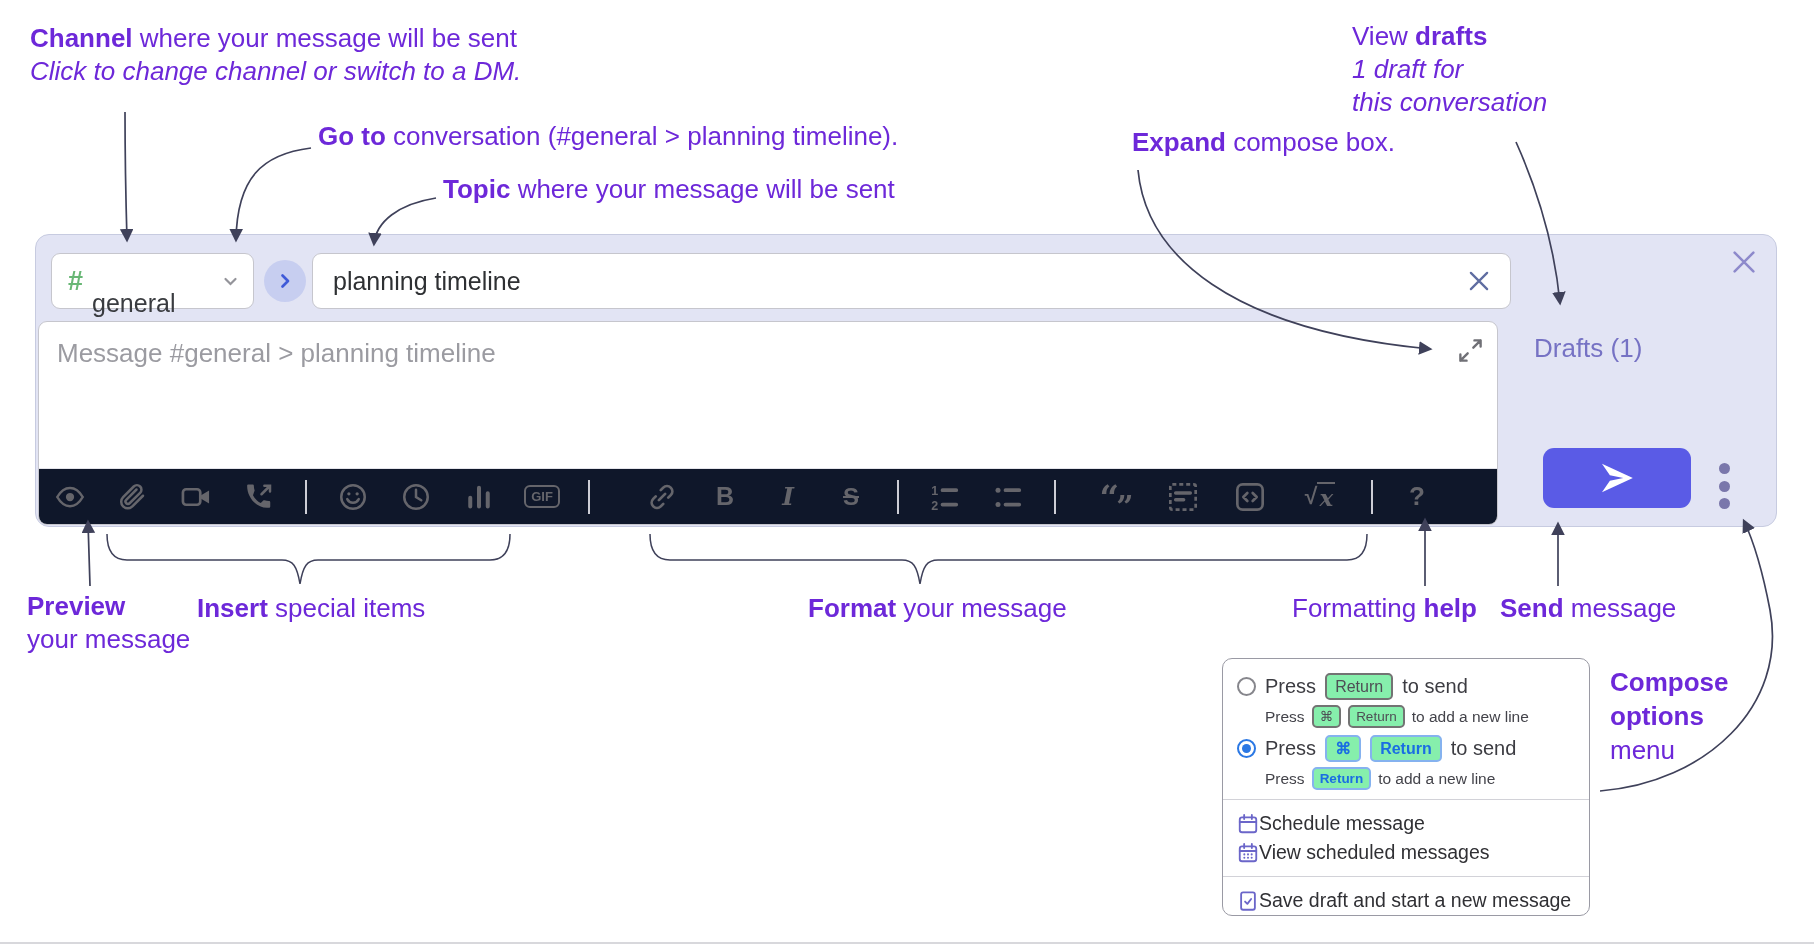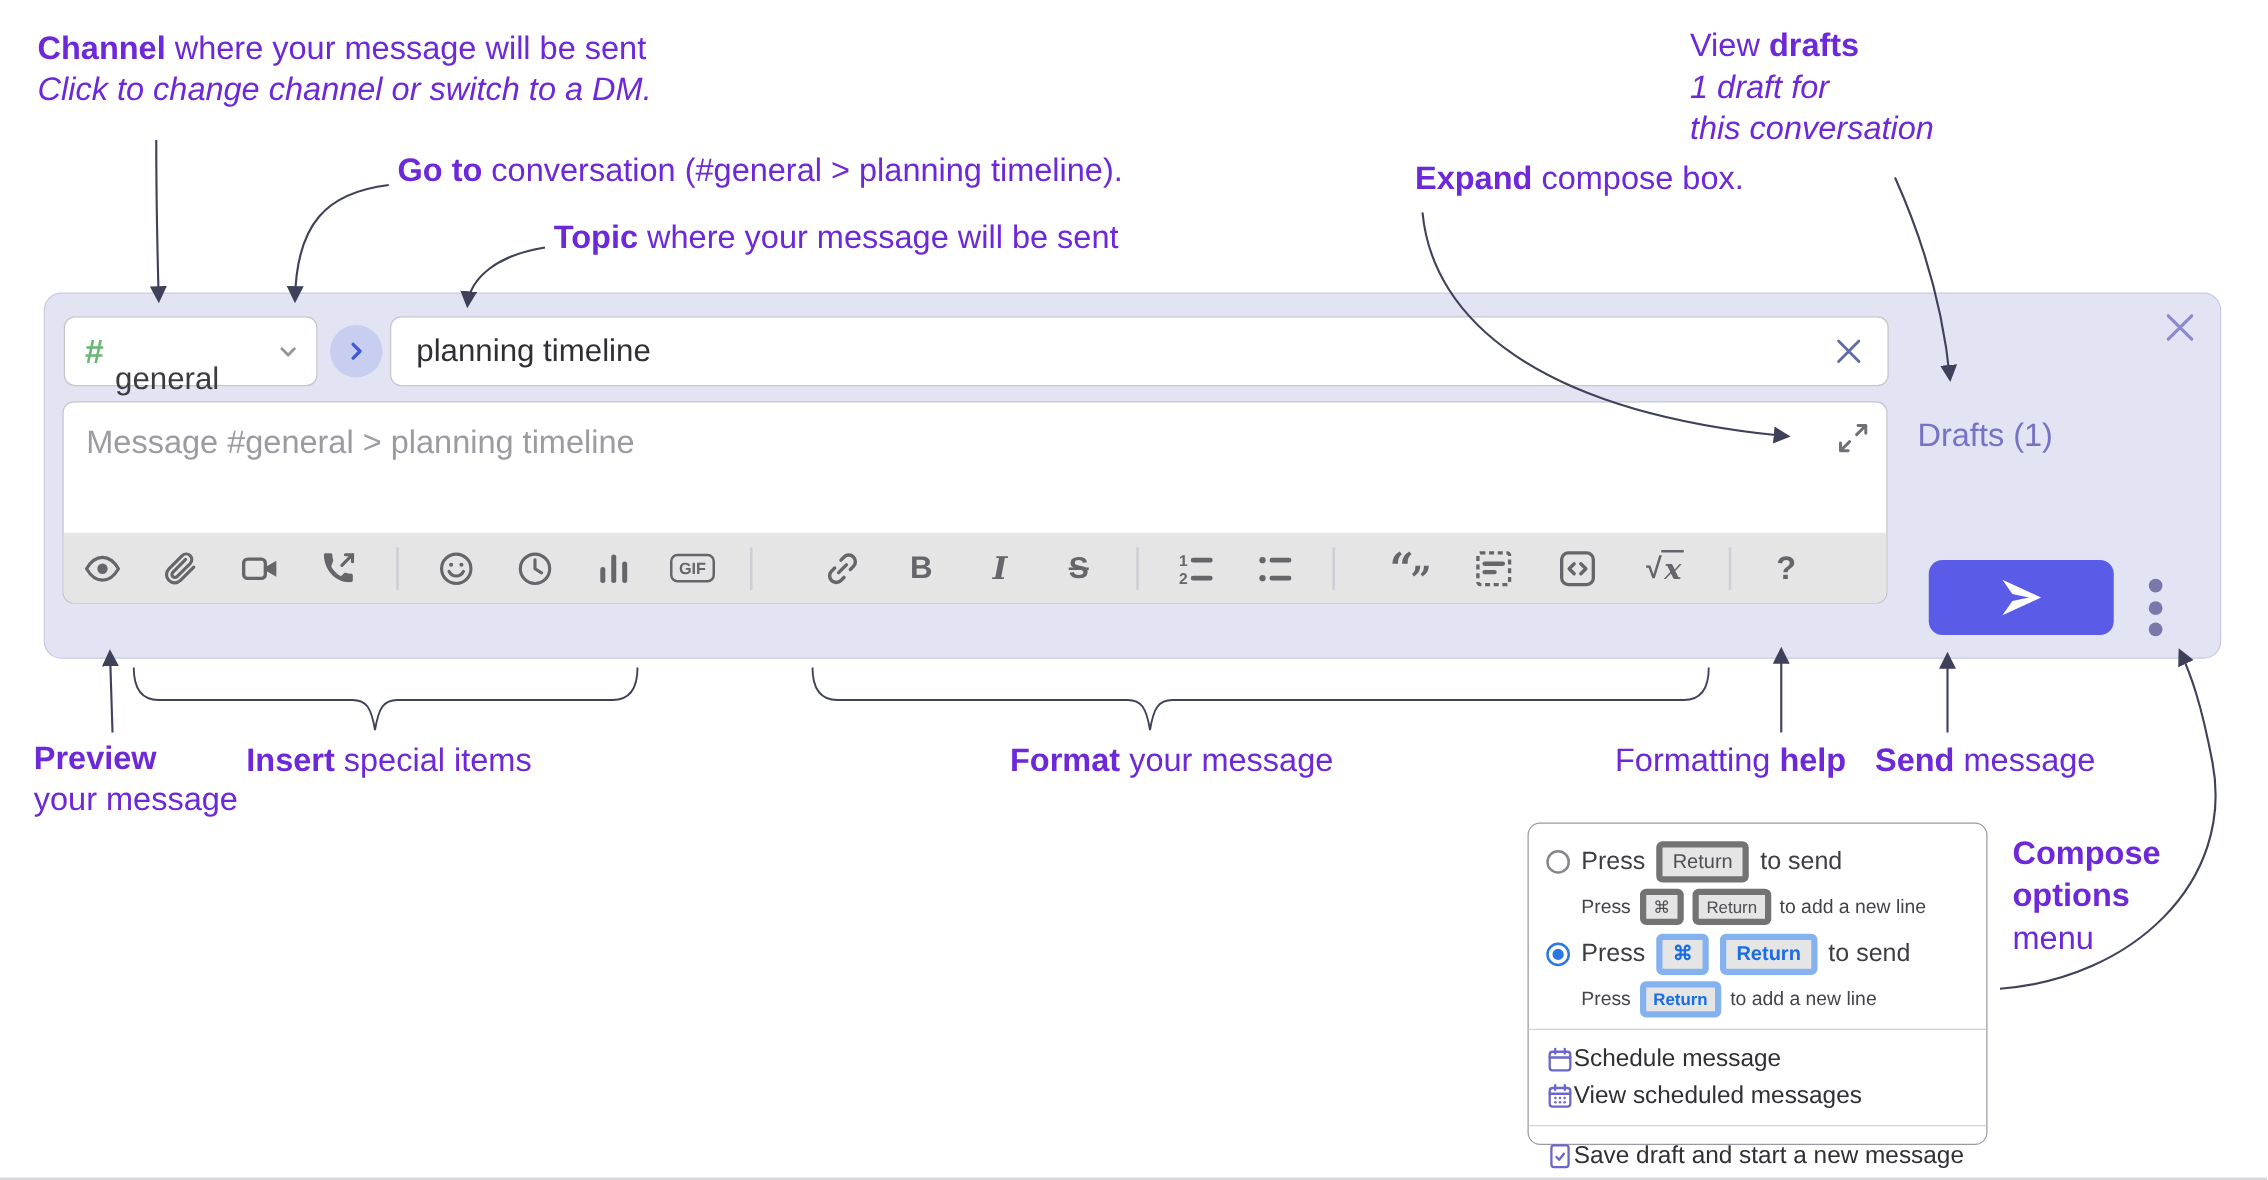--- a/index.html
+++ b/index.html
@@ -16,27 +16,27 @@
   .channel-box{left:15px;top:18px;width:203px;height:56px;display:flex;align-items:center;padding:0 12px 0 16px;gap:9px;cursor:pointer;}
   .hash{color:#68b775;font-weight:700;font-size:27px;}
   .chan-name{font-size:25px;color:#3a3c40;flex:1;margin-top:45px;}
   .go-btn{position:absolute;left:228px;top:25px;width:42px;height:42px;border-radius:50%;background:#c7cef0;
           display:flex;align-items:center;justify-content:center;}
   .topic-box{left:276px;top:18px;width:1199px;height:56px;display:flex;align-items:center;}
   .topic-box input{flex:1;height:100%;border:none;outline:none;background:transparent;
           font-family:"Liberation Sans",sans-serif;font-size:25px;color:#2e3033;padding:0 20px;box-sizing:border-box;}
   .clear-x{width:26px;height:26px;margin-right:18px;cursor:pointer;flex:none;}
   .close-x{position:absolute;left:1693px;top:12px;width:30px;height:30px;cursor:pointer;}
-  .msg-box{left:14px;top:86px;width:1460px;height:162px;}
+  .msg-box{left:2px;top:86px;width:1460px;height:204px;}
   .msg-box textarea{position:absolute;left:0;top:0;width:100%;height:134px;border:none;outline:none;resize:none;
           background:transparent;font-family:"Liberation Sans",sans-serif;font-size:26px;color:#333;
           padding:16px 48px 0 18px;box-sizing:border-box;}
   .msg-box textarea::placeholder{color:#9b9ba1;}
   .expand-ic{position:absolute;right:13px;top:15px;width:27px;height:27px;cursor:pointer;}
-  .toolbar{position:absolute;left:0;right:0;bottom:0;height:56px;background:#e5e5e5;border-top:1px solid #e4e4ea;
+  .toolbar{position:absolute;left:0;right:0;bottom:0;height:56px;background:#0f172a;border-top:1px solid #e4e4ea;
           border-radius:0 0 8px 8px;display:flex;align-items:center;padding:0 14px;gap:29px;box-sizing:border-box;}
   .tbtn{width:34px;height:36px;display:flex;align-items:center;justify-content:center;flex:none;cursor:pointer;
         color:#65656b;}
   .tdiv{width:2px;height:34px;background:#cdced6;flex:none;}
   .t-b{font-size:25px;font-weight:700;}
   .t-i{font-size:25px;font-style:italic;font-family:"DejaVu Serif",serif;font-weight:600;}
   .t-s{font-size:24px;font-weight:600;text-decoration:line-through;}
   .t-q{font-family:"DejaVu Serif",serif;font-weight:700;font-size:34px;line-height:10px;letter-spacing:-3px;width:40px;}
   .t-q .q2{position:relative;top:10px;font-size:30px;}
   .gif-box{font-size:13px;font-weight:700;border:2.4px solid #65656b;border-radius:6px;padding:3px 5px;line-height:13px;width:44px;box-sizing:border-box;text-align:center;}
@@ -50,21 +50,21 @@
           align-items:center;justify-content:space-between;cursor:pointer;}
   .dots-btn i{width:11px;height:11px;border-radius:50%;background:#7a77ab;}
   
   .popup{position:absolute;left:1222px;top:658px;width:368px;height:258px;background:#fff;border:1.5px solid #9a9aa4;
          border-radius:10px;box-sizing:border-box;padding:12px 14px;font-size:20px;color:#3c3c42;}
   .prow{display:flex;align-items:center;gap:9px;margin-top:2px;}
   .psub{display:flex;align-items:center;gap:7px;margin:5px 0 7px 28px;font-size:15.5px;color:#43434a;}
   .radio{width:19px;height:19px;border:2px solid #86868c;border-radius:50%;box-sizing:border-box;flex:none;cursor:pointer;}
   .radio.sel{border-color:#2b78e4;position:relative;}
   .radio.sel::after{content:"";position:absolute;left:3px;top:3px;width:9px;height:9px;border-radius:50%;background:#2b78e4;}
-  .kbd{border:5px solid #737373;border-radius:5px;background:#e5e5e5;color:#4e4e55;font-size:16px;line-height:23px;padding:0 8px;}
+  .kbd{border:2px solid #737373;border-radius:5px;background:#86efac;color:#4e4e55;font-size:16px;line-height:23px;padding:0 8px;}
   .kbd.sm{font-size:13.5px;line-height:19px;padding:0 6px;}
   .kbd.blue{border-color:#85b2ef;color:#1a6de3;font-weight:600;}
   .phr{border:none;border-top:1px solid #d2d2d8;margin:9px -14px;}
   .pitem{display:flex;align-items:center;gap:0;height:29px;font-size:19.5px;color:#303034;cursor:pointer;}
   
   .overlay{position:absolute;left:0;top:0;pointer-events:none;}
   .page-edge{position:absolute;left:0;right:0;bottom:0;height:2px;background:#d8d8dc;}
 </style>
 </head>
 <body>

